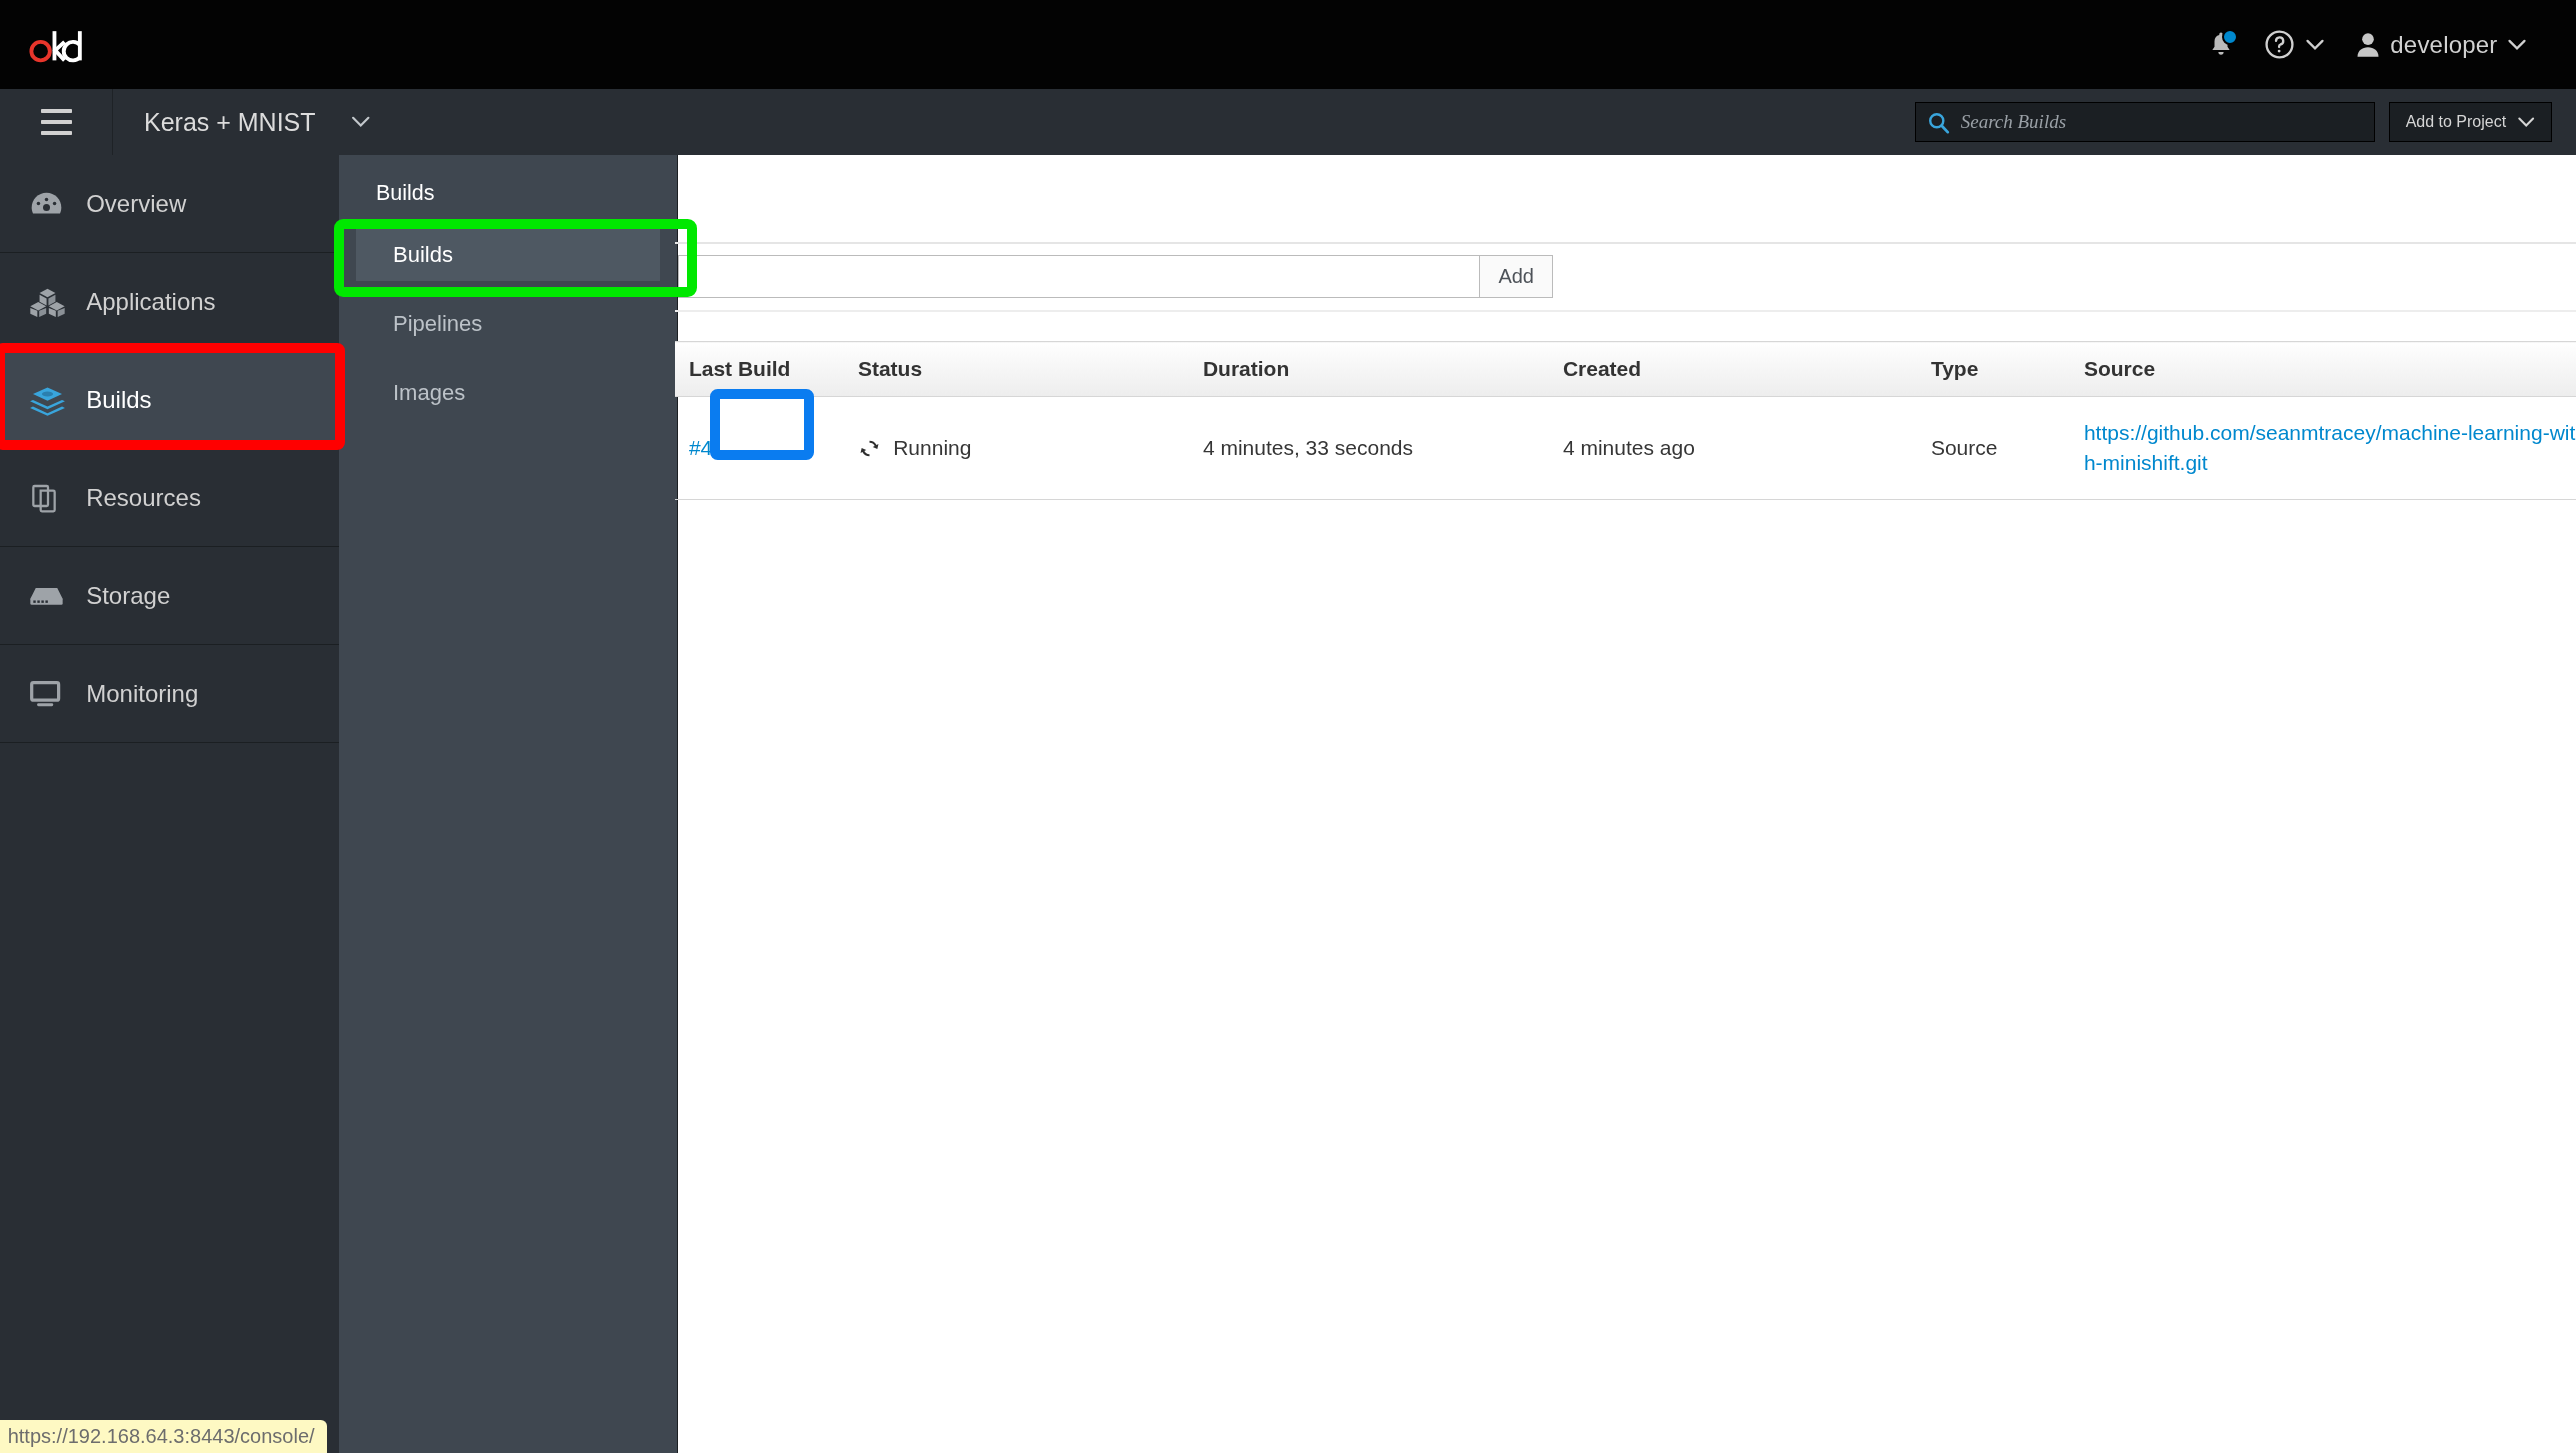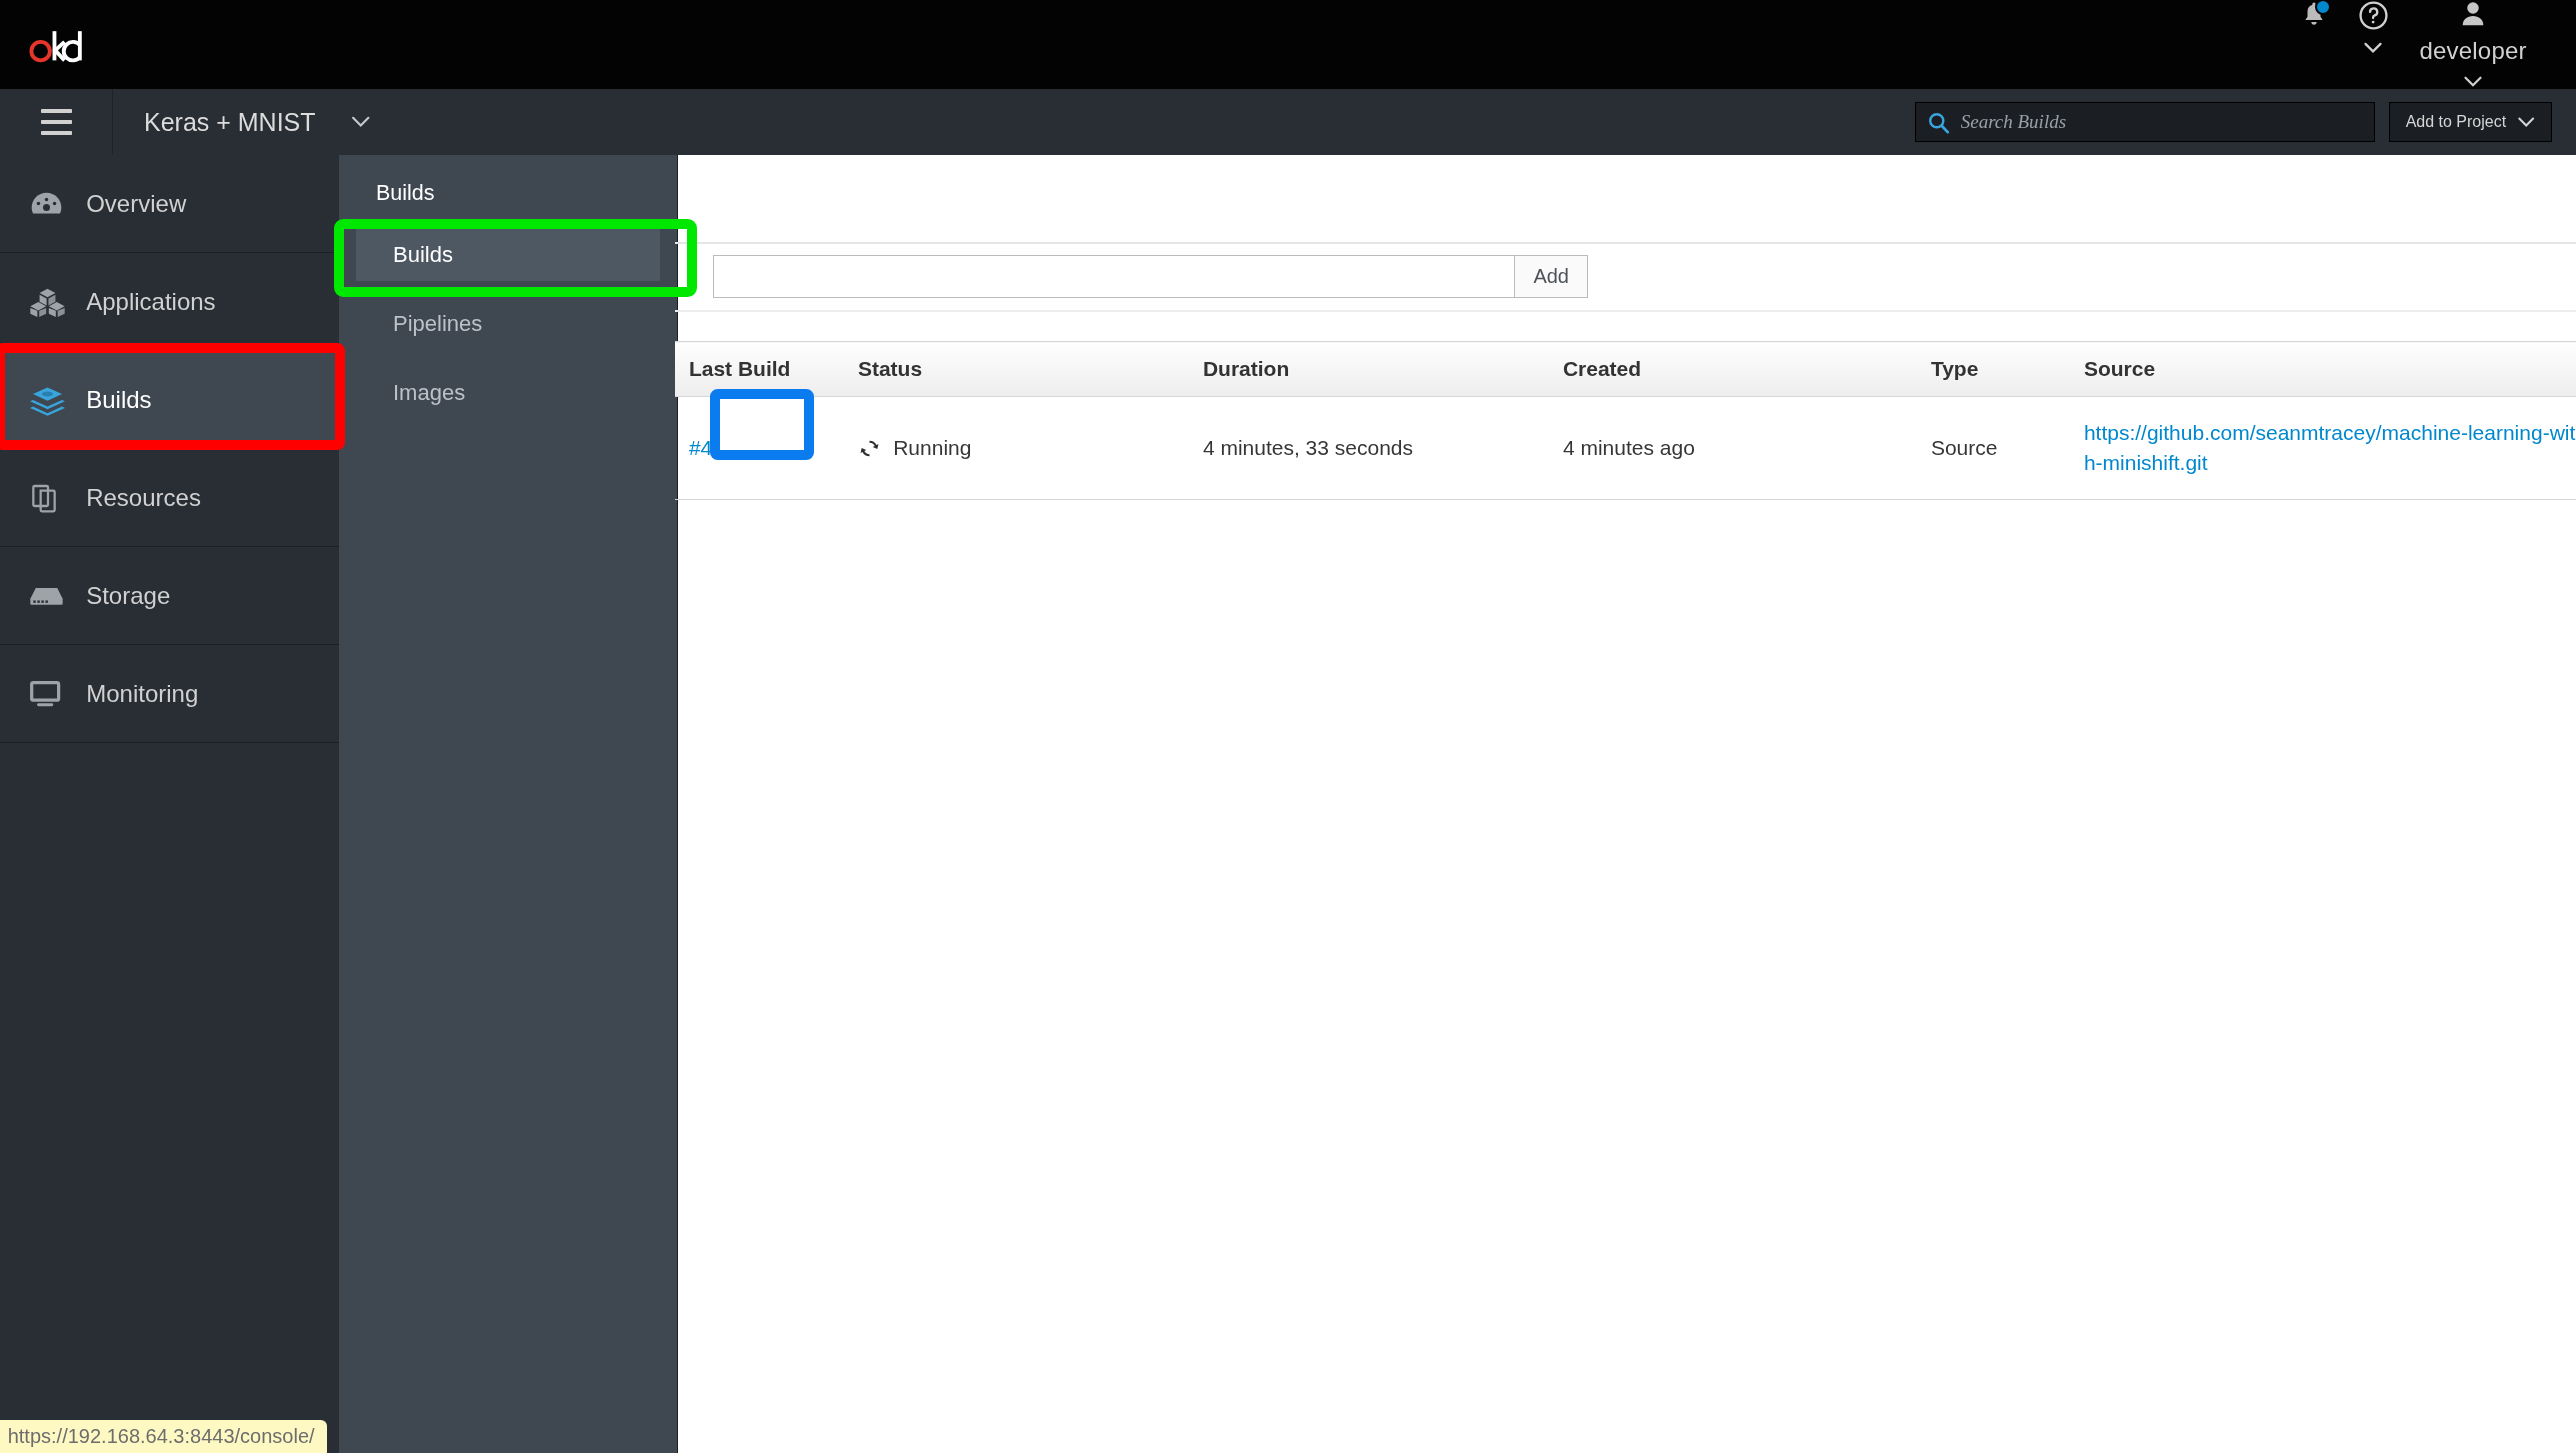--- a/index.html
+++ b/index.html
@@ -22,21 +22,21 @@
     display: flex; align-items: baseline;
     user-select: none;
   }
   .logo-svg { display: block; }
   .masthead-right {
     margin-left: auto; display: flex; align-items: center; gap: 0px;
     padding-right: 34px; height: 100%;
   }
   .mh-item {
     display: flex; align-items: center; height: 100%;
-    padding: 0 15.3px; gap: 9.2px; cursor: pointer; flex-direction: column;
+    padding: 0 15.3px; gap: 9.2px; cursor: pointer;
   }
   .bell-wrap { position: relative; width: 26px; height: 29px; }
   .badge-dot {
     position: absolute; right: -3.8px; top: -1.5px;
     width: 16px; height: 16px; border-radius: 50%;
     background: #0088ce; border: 2.3px solid #030303;
   }
   .mh-label {
     color: #d1d1d1; font-size: 24px; letter-spacing: 0.2px;
     white-space: nowrap;
@@ -128,21 +128,21 @@
   }
   .flyout-item.active { background: #4e5862; color: #fff; }
 
   
   .content {
     position: absolute; left: 678px; top: 155px;
     width: 1898px; height: 1299px; background: #fff;
   }
   .filter-row {
     position: absolute; left: 0px; top: 100px;
-    display: flex; align-items: stretch; padding-left: 35px;
+    display: flex; align-items: stretch;
   }
   .filter-input {
     width: 802px; height: 43px;
     border: 0.8px solid #bbb; background: #fff;
     font-size: 20px; padding: 0 10.7px; outline: none;
     font-family: "Liberation Sans", sans-serif;
   }
   .add-btn {
     height: 43px; padding: 0 18.4px;
     border: 0.8px solid #bbb; border-left: none;

